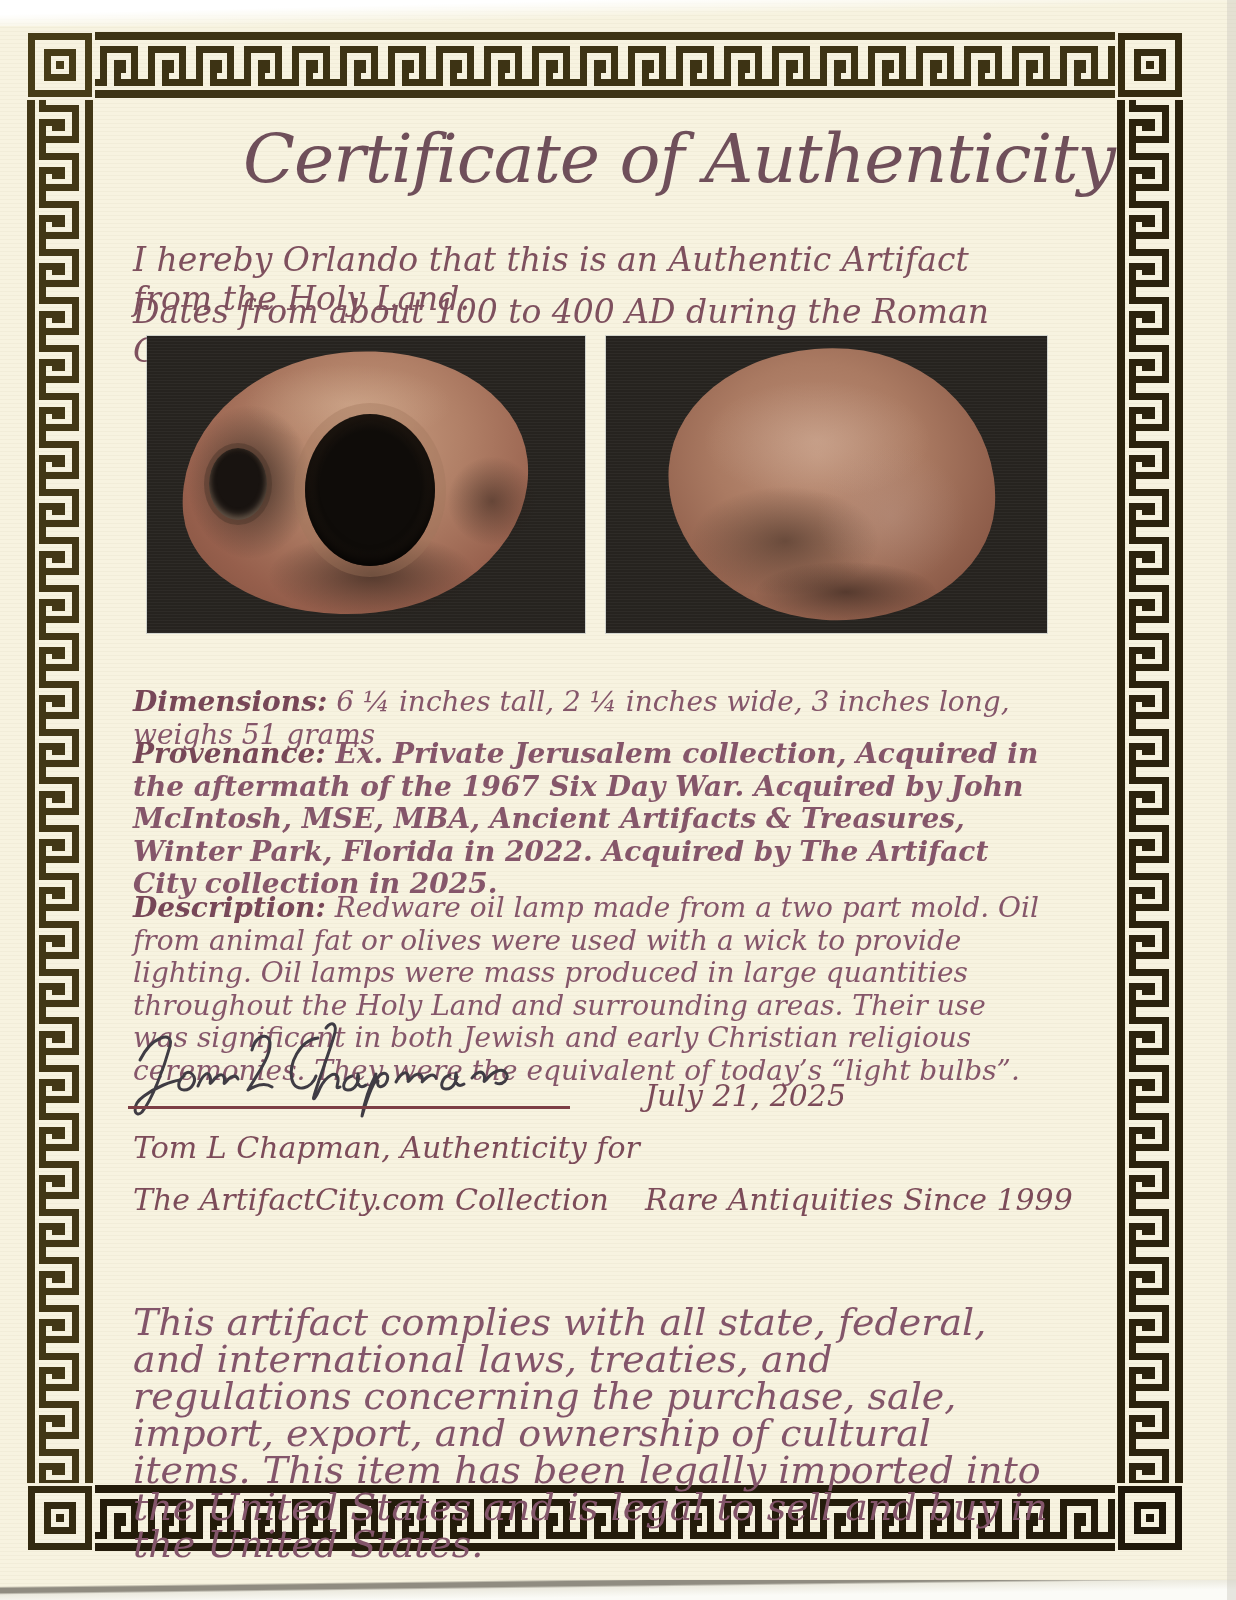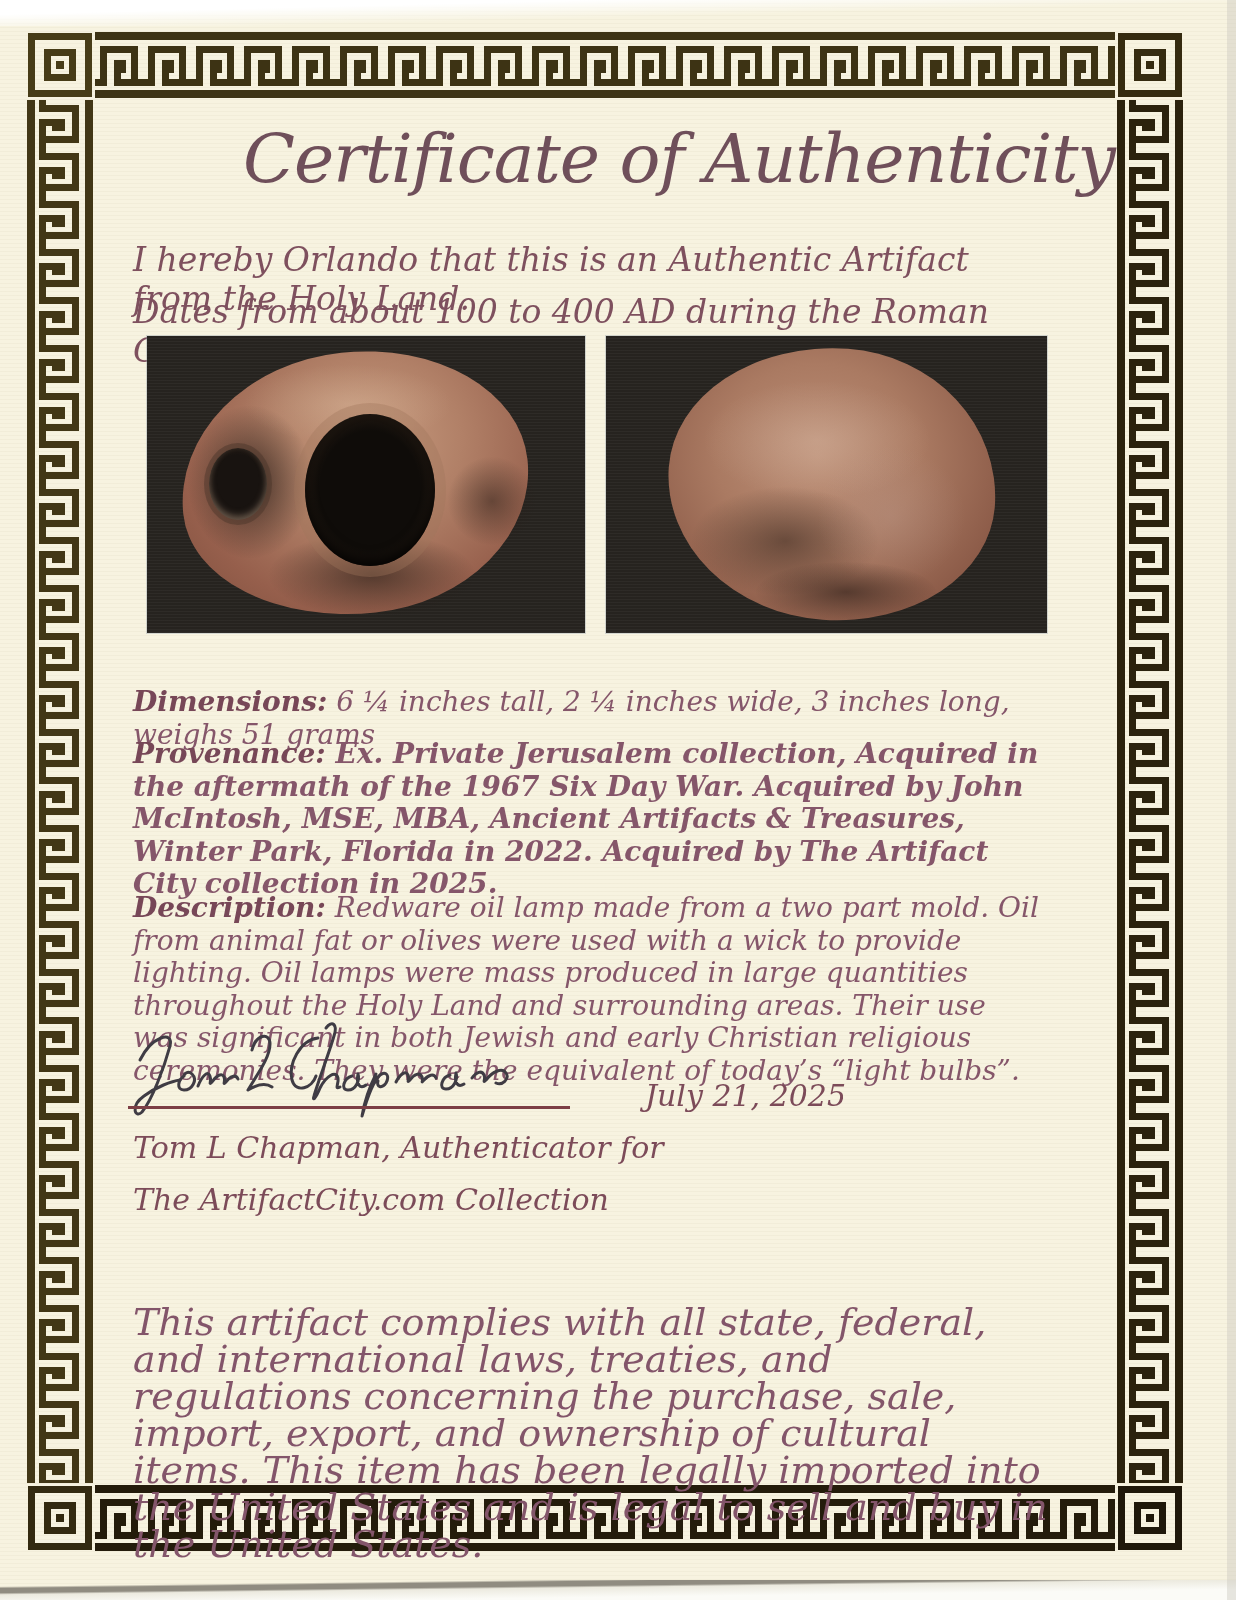--- a/index.html
+++ b/index.html
@@ -169,22 +169,23 @@
       <path d="M234 58 C226 60 222 72 230 72 C238 72 242 62 240 56 C238 66 242 72 248 67"></path>
       <path d="M258 56 C252 68 246 86 244 98 C248 84 254 64 262 57 C268 52 272 58 268 65 C264 71 258 69 260 63"></path>
       <path d="M278 64 C282 56 288 52 290 57 C292 61 288 66 292 62 C296 56 302 54 304 59 C306 63 302 66 306 62 C310 57 316 55 318 60"></path>
       <path d="M332 57 C324 59 320 71 328 71 C336 71 340 61 338 55 C336 65 340 70 346 66"></path>
       <path d="M354 60 C358 54 364 52 366 57 C368 61 364 66 368 62 C374 54 384 49 388 55 C392 61 384 68 378 65"></path>
     </g>
   </svg>
   <div class="abs sig-line"></div>
 
   <div class="abs attr col-r r-date">July 21, 2025</div>
-  <div class="abs attr col-l r-row1">Tom L Chapman, Authenticator for</div>
+  <div class="abs attr col-l r-row1">Tom L Chapman, Authenticity for</div>
   <div class="abs attr col-l r-row2">The ArtifactCity.com Collection</div>
+  <div class="abs attr col-r r-row2">Rare Antiquities Since 1999</div>
 
   <p class="abs legal">This artifact complies with all state, federal, and international laws, treaties, and regulations concerning the purchase, sale, import, export, and ownership of cultural items. This item has been legally imported into the United States and is legal to sell and buy in the United States.</p>
 
   <div class="abs scan-top"></div>
   <div class="abs scan-bottom2"></div>
   <div class="abs scan-right"></div>
 
 </div>
 
 </body></html>

